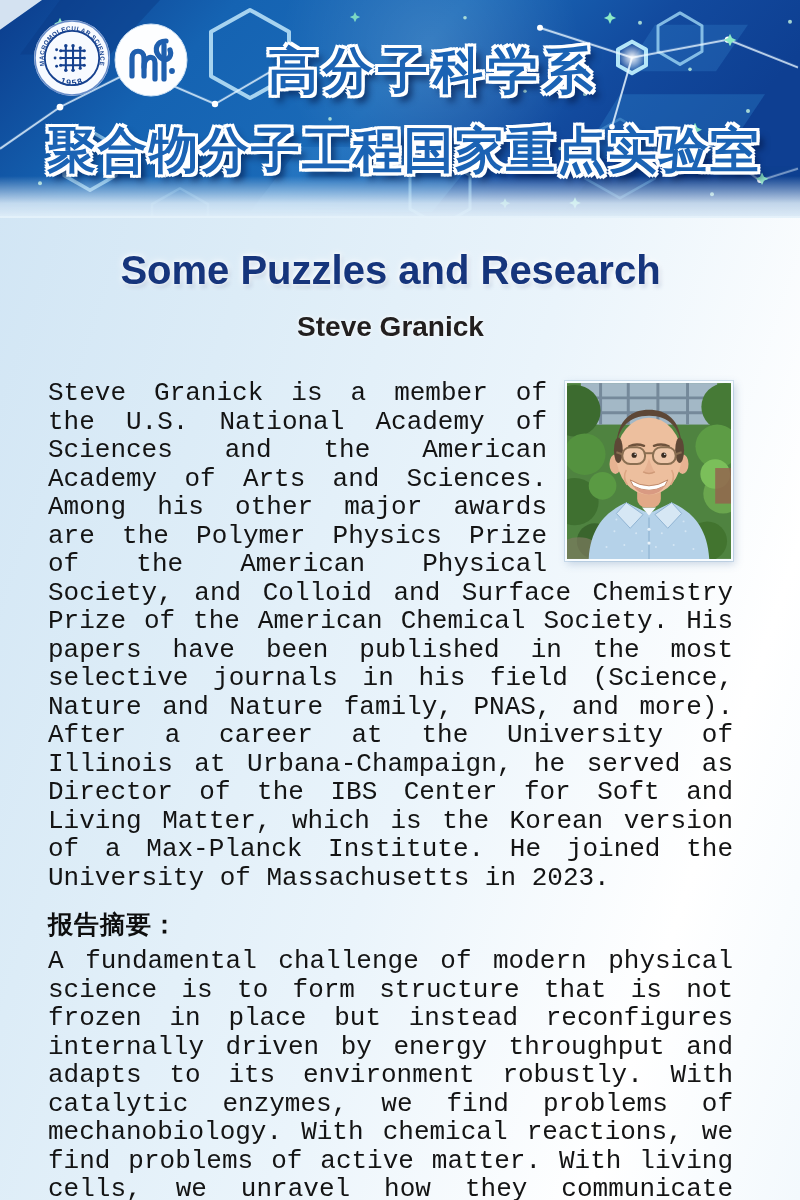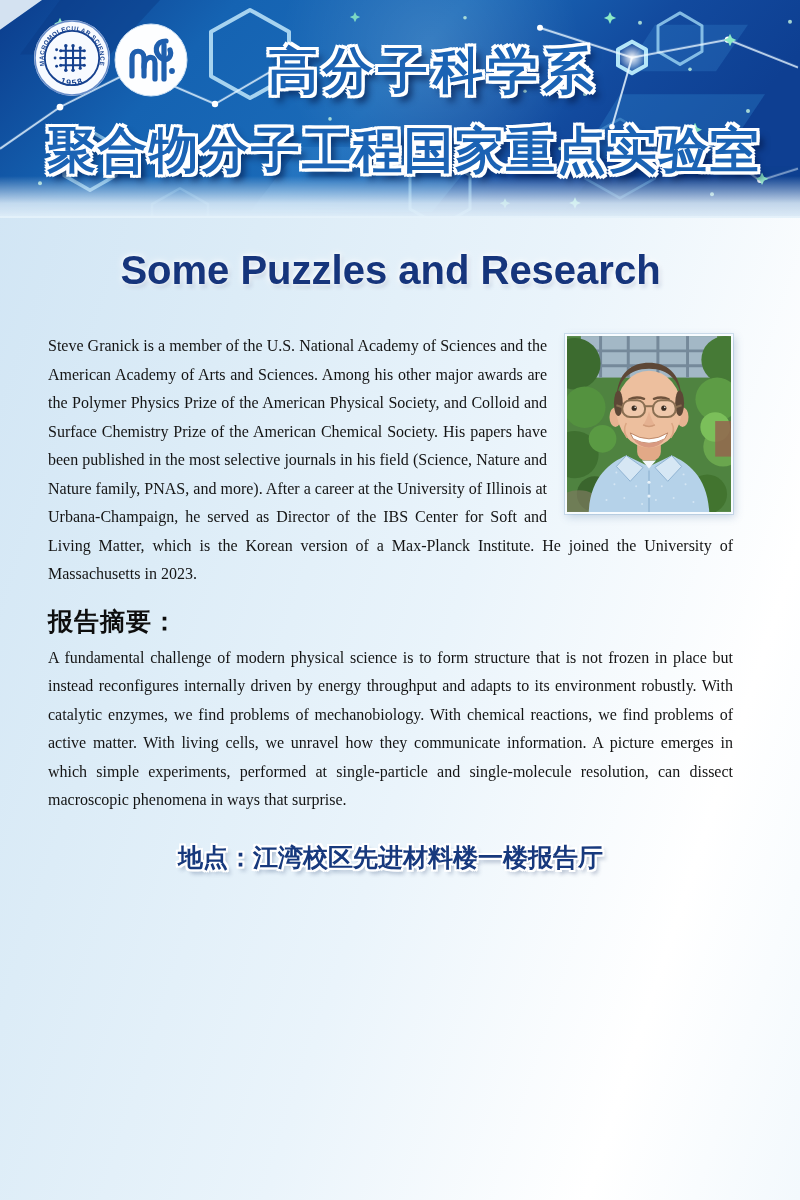--- a/index.html
+++ b/index.html
@@ -35,21 +35,21 @@
     color:var(--title-navy,#16357c); letter-spacing:0;
     text-shadow:0 0 4px #fff, 0 0 9px rgba(255,255,255,.9), 2px 3px 4px rgba(30,60,120,.22); }
   .talk-title span { display:block; }
   .speaker { margin:15px 0 0; font-size:28px; font-weight:bold; color:#221f1f; text-shadow:0 0 4px #fff; }
 
   .bio { margin-top:36px; }
   .photo-fig { float:right; width:164px; height:176px; margin:2px 0 10px 18px; padding:0;
     border:2px solid #f8fcff; box-shadow:0 0 0 1px rgba(120,160,200,.28), 2px 3px 8px rgba(60,100,150,.25); }
   .photo-fig svg { display:block; width:100%; height:100%; }
   .sec-heading { margin:0 0 6px; font-size:25px; font-weight:bold; color:#0e0e0e; letter-spacing:1px; }
-  .body-text { margin:0; font-family:Liberation Serif, serif; font-size:16px;
+  .body-text { margin:0; font-family:Liberation Mono, monospace; font-size:26px;
     line-height:28.5px; text-align:justify; color:#141414; }
 
   .abstract { margin-top:16px; }
 
   .details { margin-top:26px; font-size:25px; font-weight:bold; color:var(--details-navy,#17397d); }
   .details-row1 { display:flex; justify-content:space-between; align-items:baseline; }
   .details-row2 { margin-top:25px;text-align:center; }
   .details .grp { white-space:nowrap; }
   .outline-light {
     text-shadow:
@@ -198,20 +198,21 @@
     <div class="header-line header-line2">聚合物分子工程国家重点实验室</div>
     <div class="header-line header-line1">高分子科学系</div>
   </header>
 
   <main class="content">
 
     <section class="title-block">
       <h1 class="talk-title">
         <span>Some Puzzles and Research</span>
       </h1>
+      <h2 class="speaker">Steve Granick</h2>
     </section>
 
     <section class="bio">
       <figure class="photo-fig">
         <svg viewBox="0 0 166 178" aria-hidden="true">
           <rect width="166" height="178" fill="#4f8340"></rect>
           <rect x="14" y="0" width="138" height="42" fill="#a3b8c6"></rect>
           <g stroke="#75899a" stroke-width="3">
             <line x1="34" y1="0" x2="34" y2="42"></line>
               <line x1="62" y1="0" x2="62" y2="42"></line>

